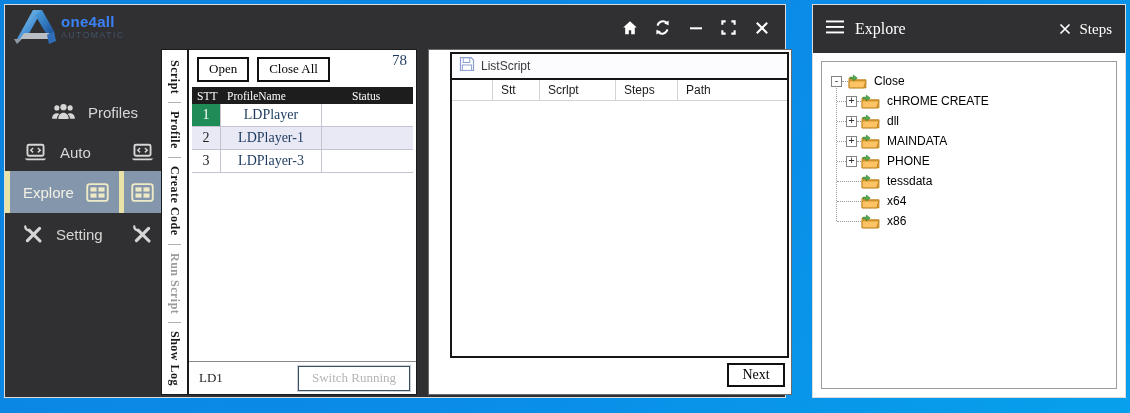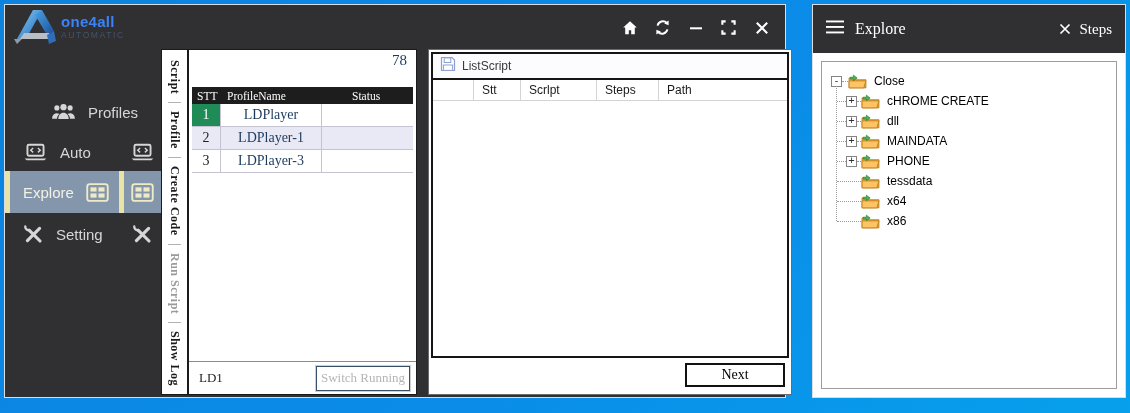--- a/index.html
+++ b/index.html
@@ -57,38 +57,38 @@
   .prow{display:flex;height:23px;font-family:"Liberation Serif",serif;font-size:14px;
     border-bottom:1px solid #c3c3d2;align-items:stretch;cursor:pointer;background:#fff;}
   .c-stt{width:29px;display:flex;align-items:center;justify-content:center;border-right:1px solid #c3c3d2;color:#222;}
   .c-name{width:101px;display:flex;align-items:center;justify-content:center;color:#1c3a5e;border-right:1px solid #c3c3d2;}
   .c-status{flex:1;}
   .prow.lavender{background:#e9e9f5;}
   .c-stt.green{background:#1f8b57;color:#fff;}
   .pfooter{position:absolute;left:0;right:0;bottom:0;height:33px;border-top:1px solid #8a8a8a;
     display:flex;align-items:center;padding:12px 6px;font-family:"Liberation Serif",serif;}
   .ld-label{font-size:13px;color:#222;padding-left:4px;}
-  .switch-btn{margin-left:auto;width:94px;height:25px;background:#fff;border:1px solid #39506b;
+  .switch-btn{margin-left:auto;width:112px;height:25px;background:#fff;border:1px solid #39506b;
     box-shadow:0 0 0 1px #cfcfcf;color:#b5b5b5;font-family:"Liberation Serif",serif;font-size:13px;
     display:flex;align-items:center;justify-content:center;cursor:pointer;}
 
   
   .listscript-panel{position:absolute;left:423px;top:44px;width:364px;bottom:2px;background:#fff;
     border:1px solid #6a6a6a;padding:2px;display:flex;flex-direction:column;}
-  .ls-inner{border:2px solid #151515;display:flex;flex-direction:column;flex:1;min-height:0;}
+  .ls-inner{border:2px solid #151515;display:flex;flex-direction:column;flex:1;min-height:0;margin-left:19px;}
   .ls-title{height:24px;display:flex;align-items:center;gap:6px;padding-left:7px;background:#fcfcfe;}
   .ls-title-label{font-size:12px;color:#3a3a3a;}
   .ls-headrow{height:23px;display:flex;align-items:stretch;font-size:12px;color:#1a1a1a;
     border-top:2px solid #151515;border-bottom:1px solid #d4d4d4;}
   .lsc{display:flex;align-items:center;padding-left:8px;border-left:1px solid #d4d4d4;}
   .lsc:first-child{border-left:none;}
   .lsc0{width:40px;} .lsc1{width:47px;} .lsc2{width:76px;} .lsc3{width:62px;} .lsc4{flex:1;}
   .ls-body{flex:1;background:#fff;}
   .ls-footer{height:34px;display:flex;align-items:center;justify-content:flex-end;padding-right:4px;}
-  .next-btn{width:100px;height:24px;border:2px solid #111;background:#fff;
+  .next-btn{width:58px;height:24px;border:2px solid #111;background:#fff;
     font-family:"Liberation Serif",serif;font-size:14px;display:flex;align-items:center;justify-content:center;cursor:pointer;}
 
   
   .explore-window{position:absolute;left:812px;top:4px;width:314px;height:394px;background:#fff;border:1px solid #dcdcdc;}
   .ex-header{height:48px;background:#303032;display:flex;align-items:center;padding:0 13px;color:#fff;}
   .ex-title{font-family:"Liberation Serif",serif;font-size:16px;margin-left:11px;}
   .ex-close{margin-left:auto;display:flex;align-items:center;gap:8px;
     font-family:"Liberation Serif",serif;font-size:15px;cursor:pointer;}
   .ex-body{position:absolute;top:48px;left:0;right:0;bottom:0;background:#fff;padding:8px;}
   .tree-box{width:100%;height:100%;border:1px solid #9d9d9d;padding:9px 0 0 9px;overflow:hidden;}
@@ -277,20 +277,24 @@
     <span class="vtab">Profile</span>
     <span class="vdiv"></span>
     <span class="vtab">Create Code</span>
     <span class="vdiv"></span>
     <span class="vtab muted">Run Script</span>
     <span class="vdiv"></span>
     <span class="vtab">Show Log</span>
   </div>
 
   <div class="profiles-panel">
+    <div class="btn-row">
+      <button class="btn">Open</button>
+      <button class="btn">Close All</button>
+    </div>
     <span class="count">78</span>
 
     <div class="ptable">
       <div class="phead">
         <span class="h-stt">STT</span>
         <span class="h-name">ProfileName</span>
         <span class="h-status">Status</span>
       </div>
       <div class="prow">
         <span class="c-stt green">1</span>

